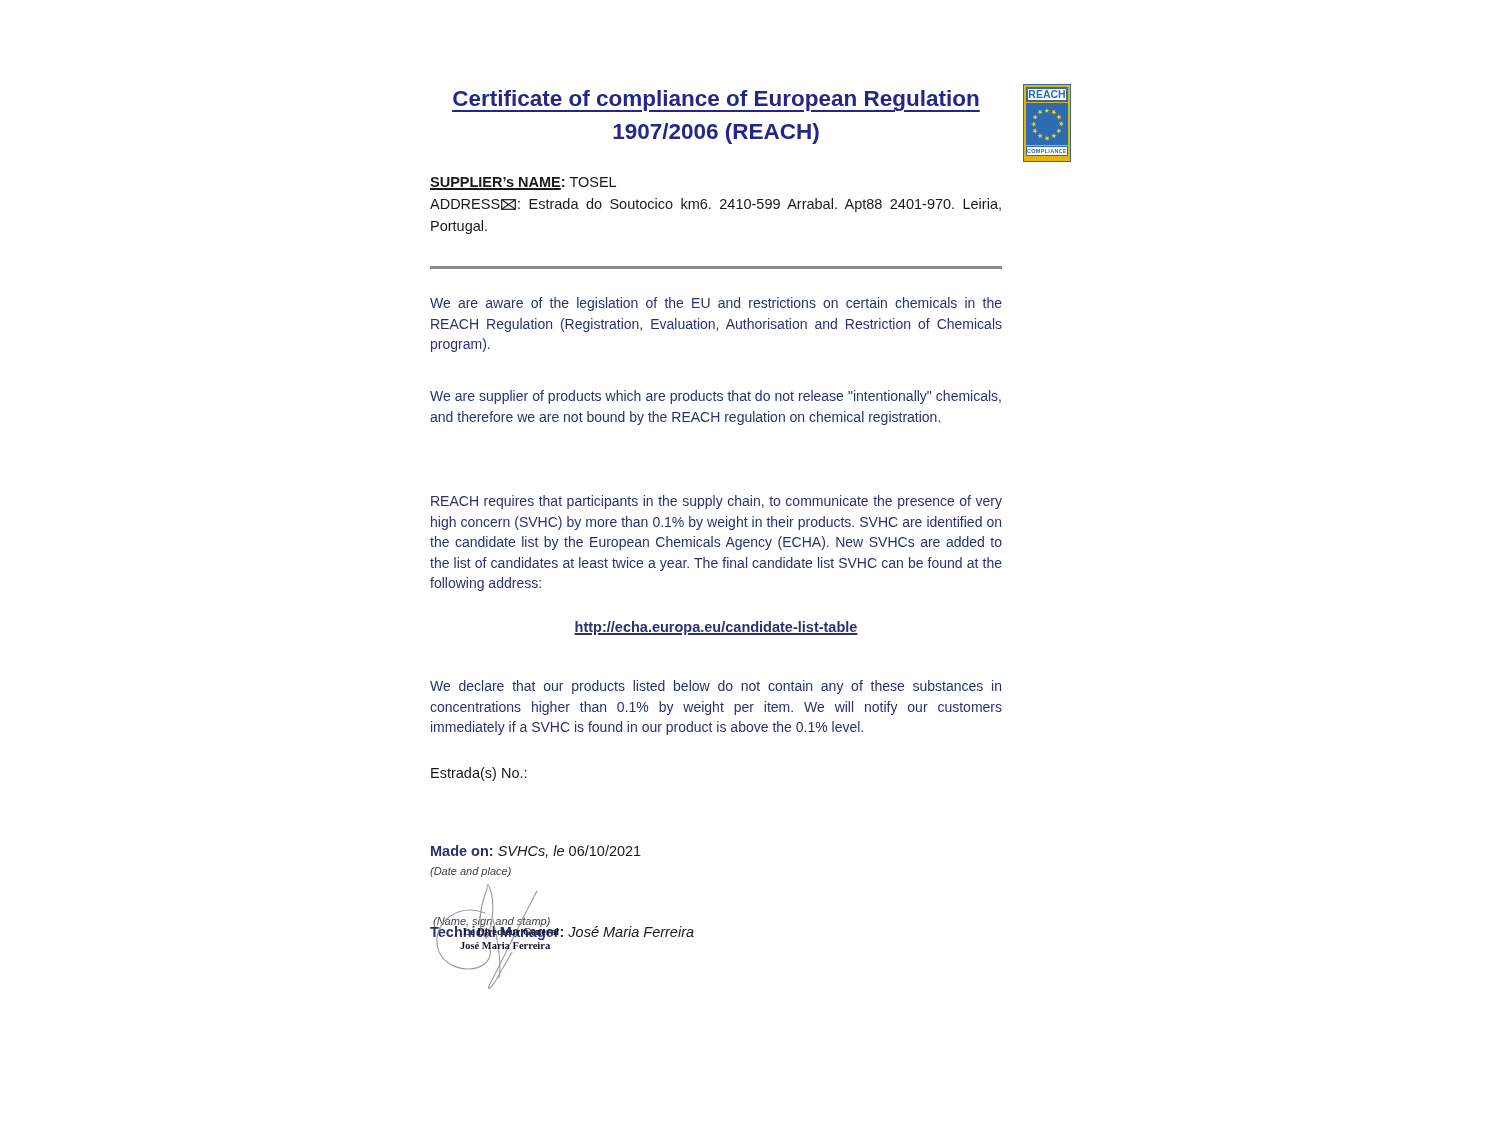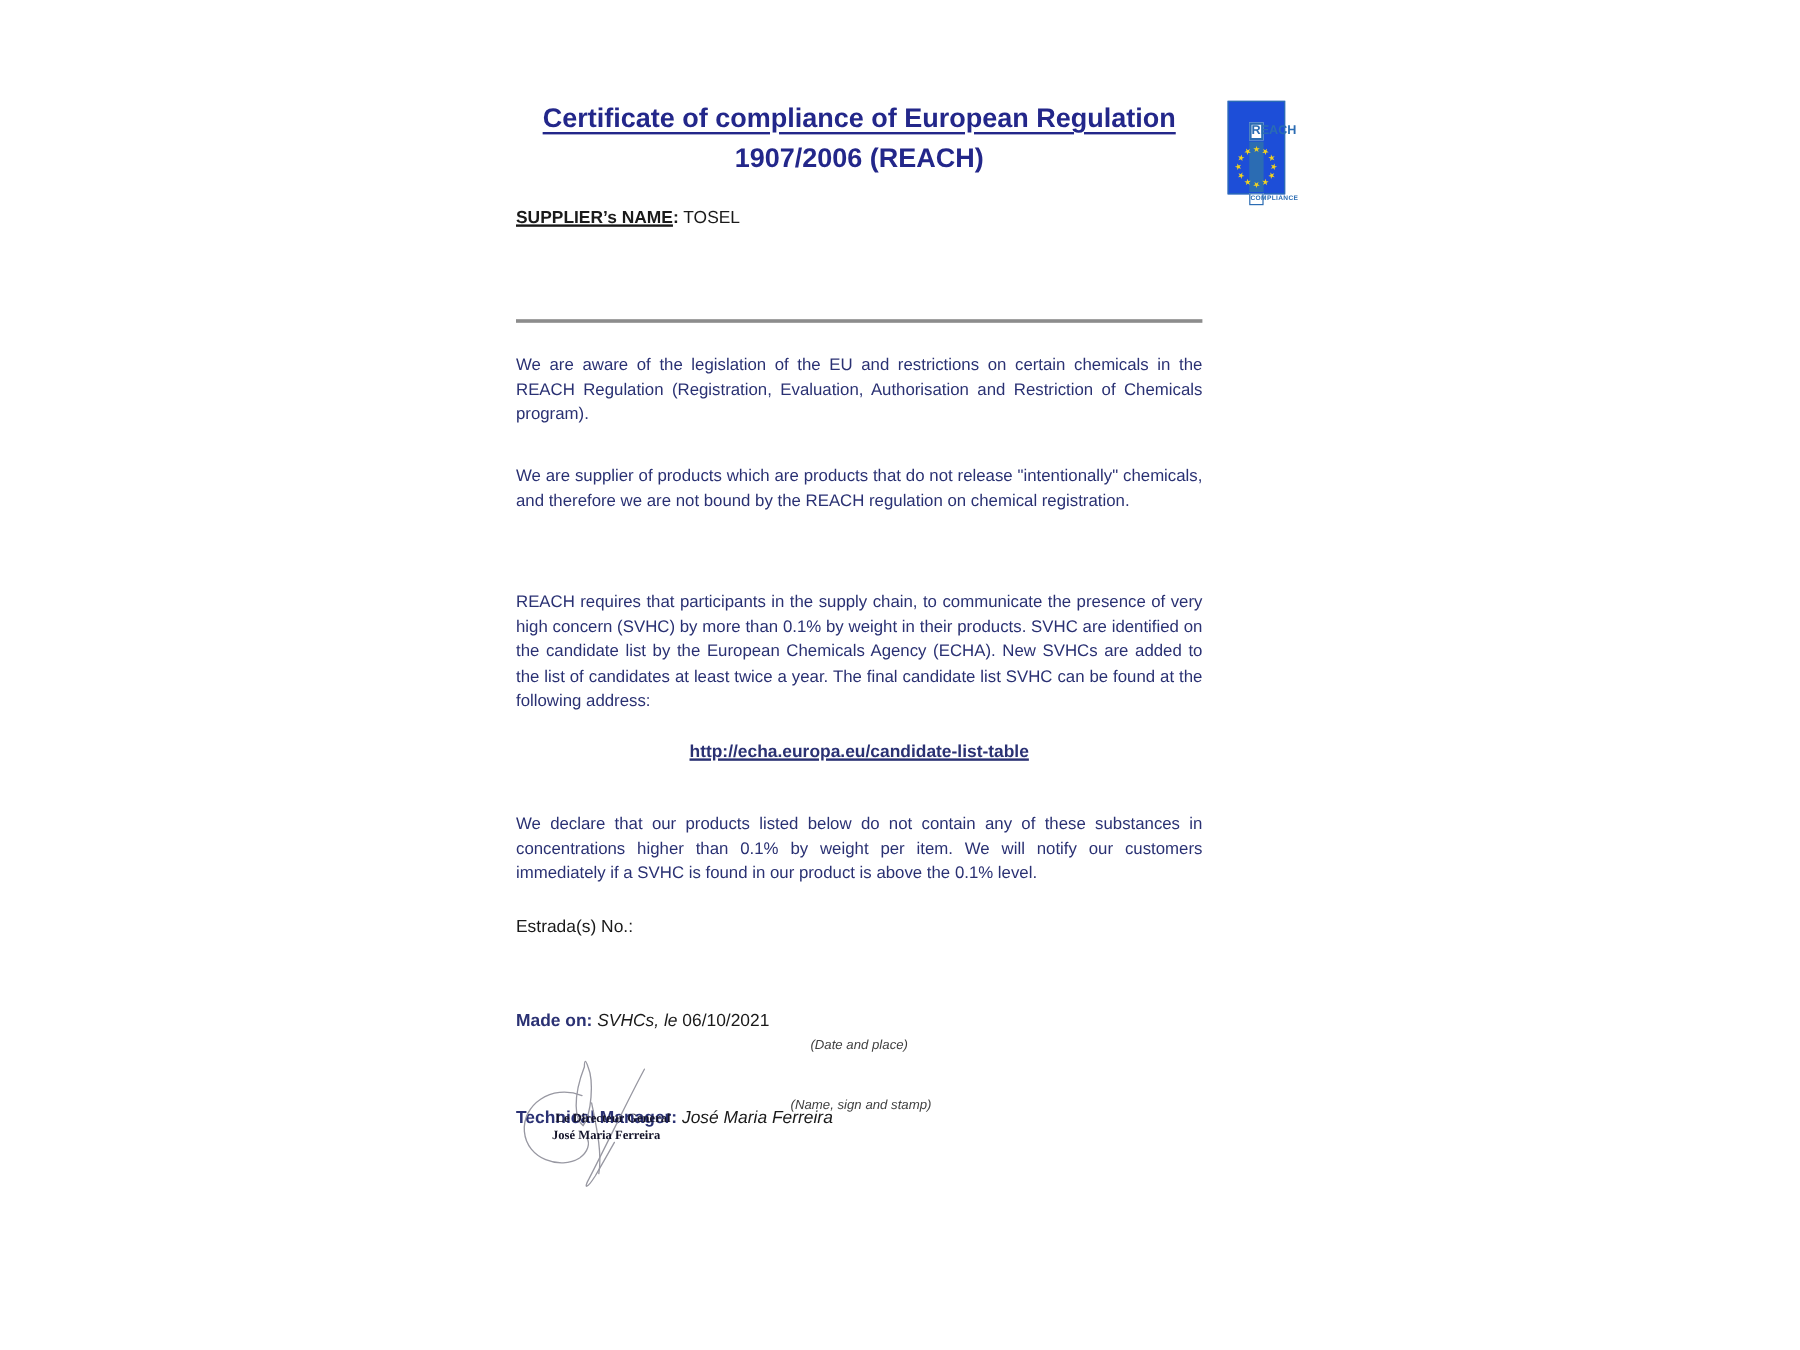--- a/index.html
+++ b/index.html
@@ -19,21 +19,21 @@
   .abs{position:absolute;}
   .col{left:430px;width:572px;}
 
   
   .title{top:82px;text-align:center;color:var(--navy-title);
          font-weight:bold;font-size:22.5px;line-height:33px;}
   .title .t1{text-decoration:underline;text-decoration-thickness:2px;text-underline-offset:4px;}
 
   
   .logo{left:1023px;top:84px;width:48px;height:78px;border:1px solid var(--logo-blue);
-        background:#1d4ed8;padding:17px;}
+        background:#eab308;padding:2px;}
   .logo-top{height:15px;border:2px solid var(--logo-blue);background:#fff;color:var(--logo-blue);
         font-weight:bold;font-size:10.5px;line-height:11px;text-align:center;letter-spacing:0px;}
   .logo-flag{position:relative;height:42px;margin-top:1px;background:var(--logo-blue);}
   .eu-star{position:absolute;left:50%;top:50%;width:8px;height:8px;margin:-4px 0 0 -4px;
         color:var(--star);font-size:7px;line-height:8px;text-align:center;}
   .eu-star:nth-child(1){transform:rotate(0deg)   translate(0,-13.5px);}
   .eu-star:nth-child(2){transform:rotate(30deg)  translate(0,-13.5px);}
   .eu-star:nth-child(3){transform:rotate(60deg)  translate(0,-13.5px);}
   .eu-star:nth-child(4){transform:rotate(90deg)  translate(0,-13.5px);}
   .eu-star:nth-child(5){transform:rotate(120deg) translate(0,-13.5px);}
@@ -71,21 +71,21 @@
         text-decoration-thickness:1.5px;cursor:pointer;}
 
   .article{top:765px;color:var(--ink);font-size:14.5px;}
 
   
   .made{top:843px;font-size:14.5px;color:var(--ink);}
   .lab{font-weight:bold;color:var(--navy-body);}
   .ital{font-style:italic;}
   .cap1{top:865px;}
   .cap2{top:915px;padding-left:3px;}
-  .caption{font-size:11px;font-style:italic;color:var(--caption);text-align:center;}
+  .caption{font-size:11px;font-style:italic;color:var(--caption);}
   .tech{top:924px;font-size:14.5px;color:var(--ink);}
 
   
   .sig-wrap{left:427px;top:881px;width:152px;height:128px;}
 </style>
 </head>
 <body>
 
 <div class="abs col title">
   <div><span class="t1">Certificate of compliance of European Regulation</span></div>
@@ -106,20 +106,24 @@
     <span class="eu-star">★</span>
     <span class="eu-star">★</span>
     <span class="eu-star">★</span>
     <span class="eu-star">★</span>
   </div>
   <div class="logo-bottom">COMPLIANCE</div>
 </div>
 
 <div class="abs col supplier">
   <div><span class="sup-name-label">SUPPLIER’s NAME</span><span class="sup-colon">:</span><span> TOSEL</span></div>
+  <div class="sup-just"><span>ADDRESS</span><svg class="mini-icon" width="15" height="11" viewBox="0 0 15 11">
+        <rect x="0.7" y="0.7" width="13.6" height="9.6" fill="none" stroke="#1a1a1a" stroke-width="1.2"></rect>
+        <path d="M1 1 L14 10 M14 1 L1 10" stroke="#1a1a1a" stroke-width="1.1" fill="none"></path>
+      </svg><span>: Estrada do Soutocico km6. 2410-599 Arrabal. Apt88 2401-970. Leiria, Portugal.</span></div>
 </div>
 
 <div class="abs col rule"></div>
 
 <p class="abs col para p1">We are aware of the legislation of the EU and restrictions on certain chemicals in the REACH Regulation (Registration, Evaluation, Authorisation and Restriction of Chemicals program).</p>
 <p class="abs col para p2">We are supplier of products which are products that do not release "intentionally" chemicals, and therefore we are not bound by the REACH regulation on chemical registration.</p>
 <p class="abs col para p3">REACH requires that participants in the supply chain, to communicate the presence of very high concern (SVHC) by more than 0.1% by weight in their products. SVHC are identified on the candidate list by the European Chemicals Agency (ECHA). New SVHCs are added to the list of candidates at least twice a year. The final candidate list SVHC can be found at the following address:</p>
 
 <div class="abs col linkline">
   <a>http://echa.europa.eu/candidate-list-table</a>

